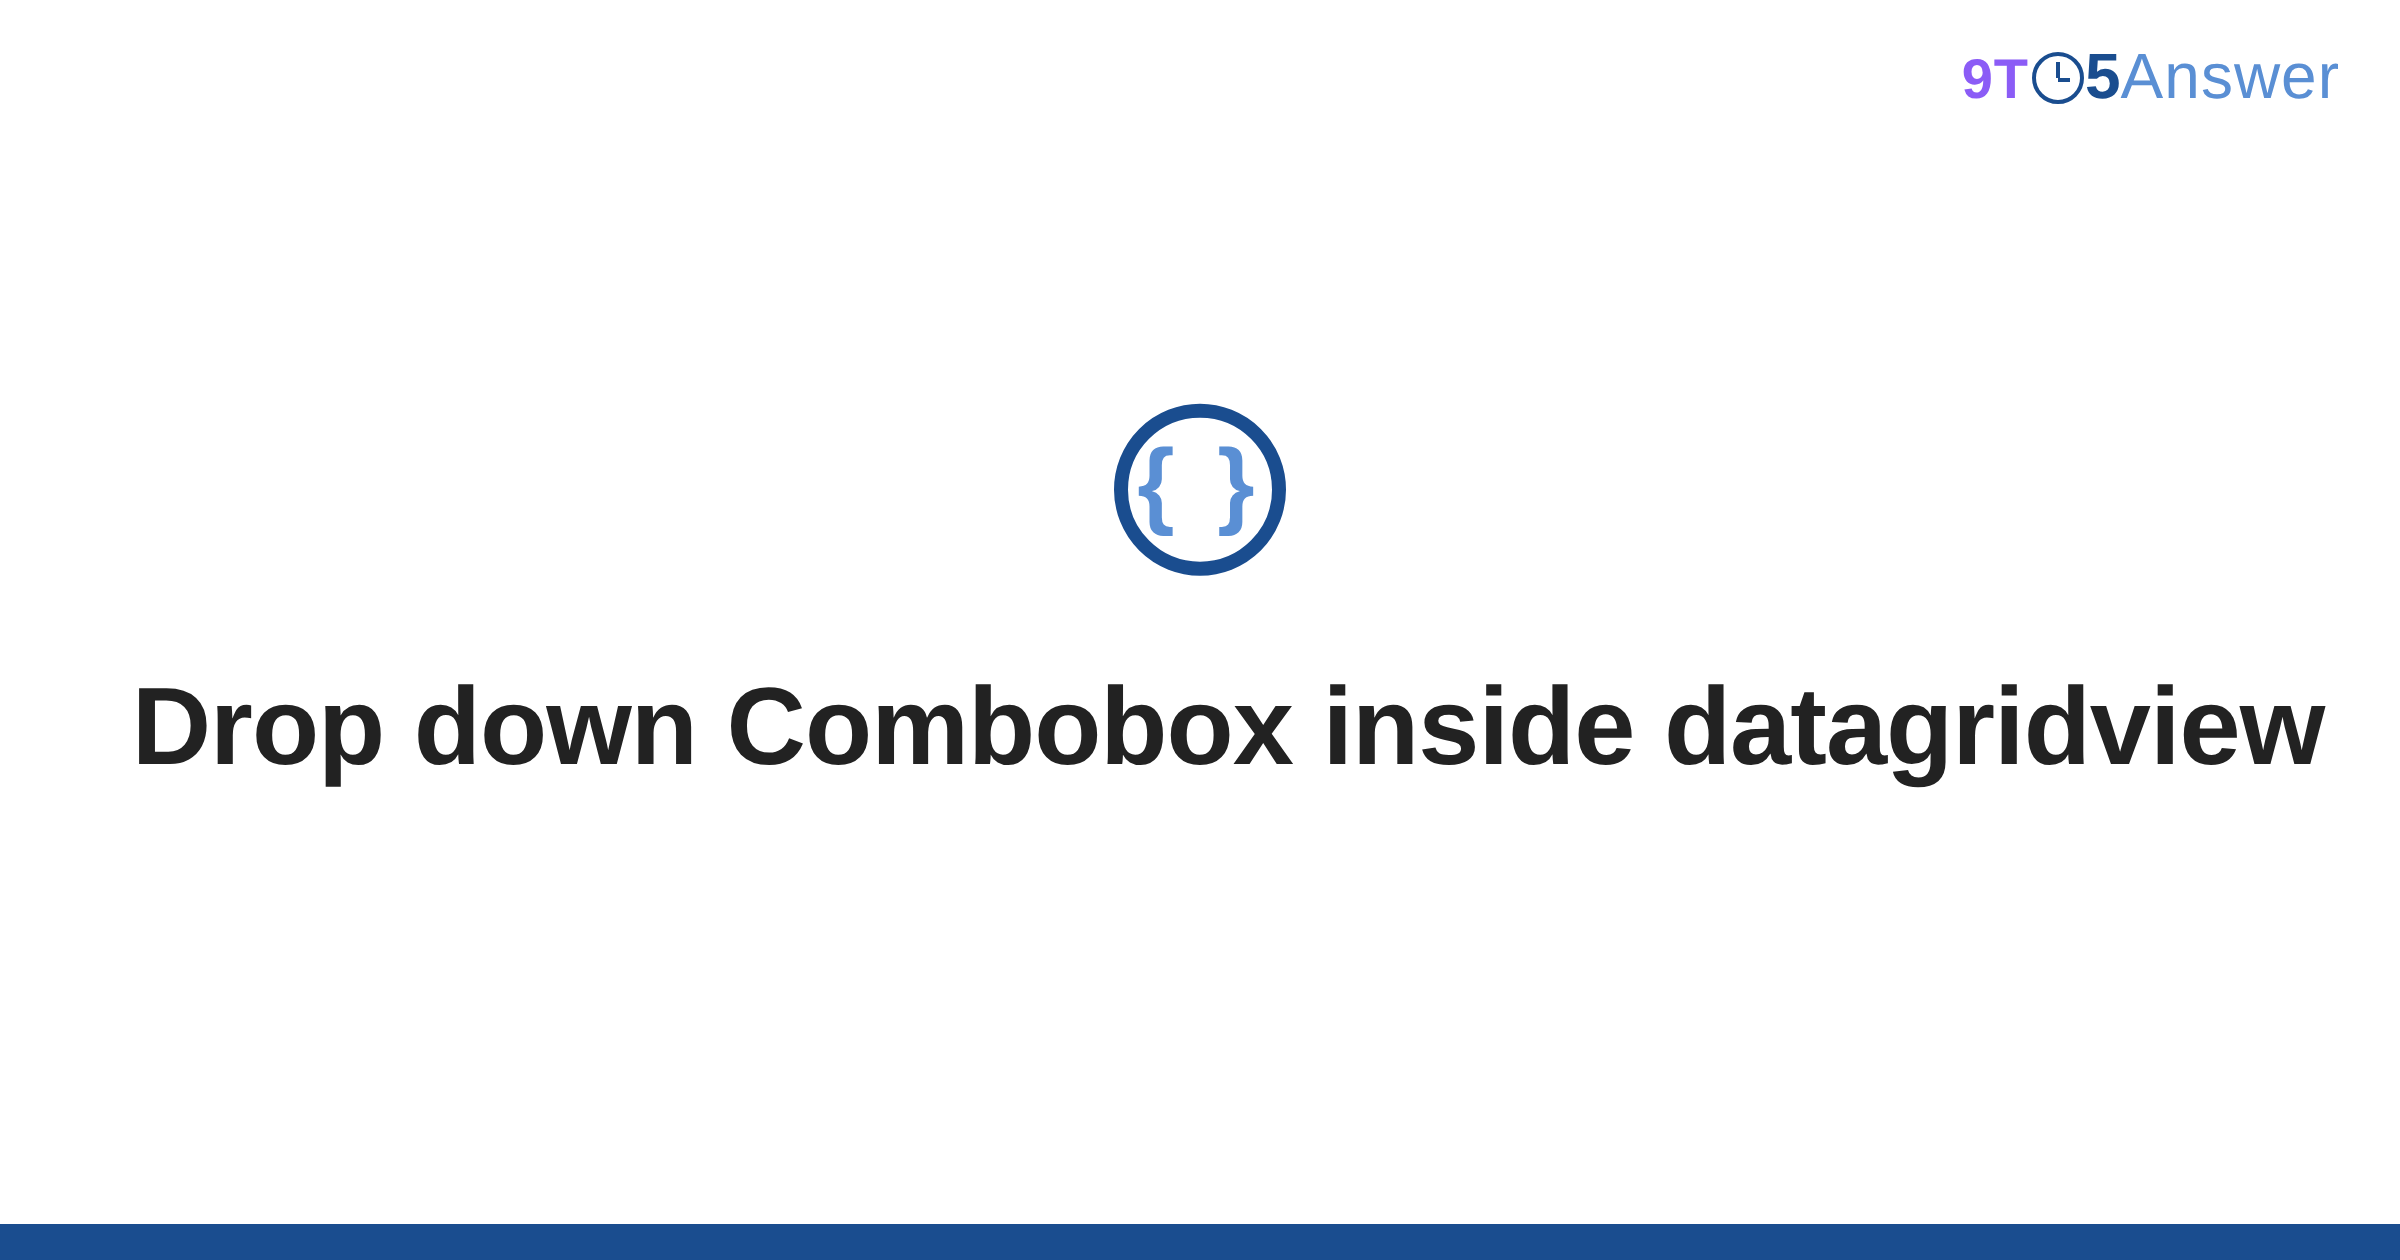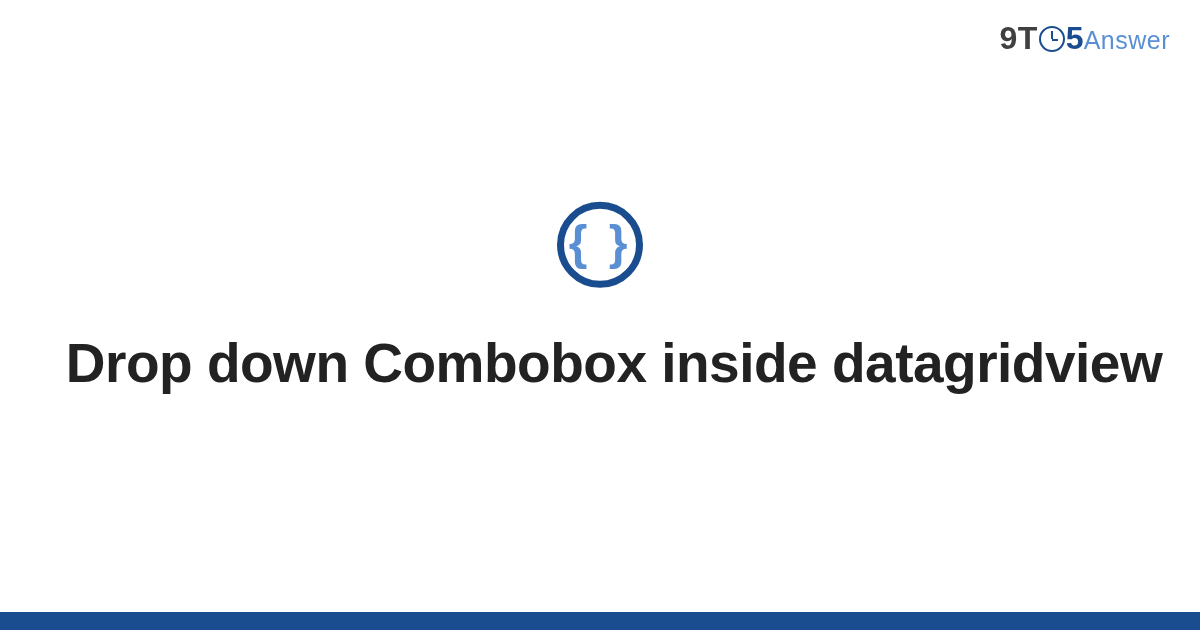--- a/index.html
+++ b/index.html
@@ -17,22 +17,22 @@
     }
     .header {
       position: absolute;
       top: 20px;
       right: 30px;
       display: flex;
       align-items: baseline;
       font-weight: 500;
     }
     .logo-9t {
-      color: #404040;
-      font-size: 32px;
+      color: #8b5cf6;
+      font-size: 28px;
       font-weight: 600;
       letter-spacing: 0.5px;
     }
     .logo-clock {
       display: inline-flex;
       align-items: center;
       justify-content: center;
       width: 26px;
       height: 26px;
       border: 2.5px solid #1a4d8f;
@@ -60,21 +60,21 @@
       top: 11px;
       left: 50%;
     }
     .logo-5 {
       color: #1a4d8f;
       font-size: 32px;
       font-weight: 600;
     }
     .logo-answer {
       color: #5a8fd4;
-      font-size: 25px;
+      font-size: 32px;
       font-weight: 400;
       letter-spacing: 0.5px;
     }
     .content {
       position: absolute;
       top: 50%;
       left: 50%;
       transform: translate(-50%, -58%);
       text-align: center;
       width: 100%;

